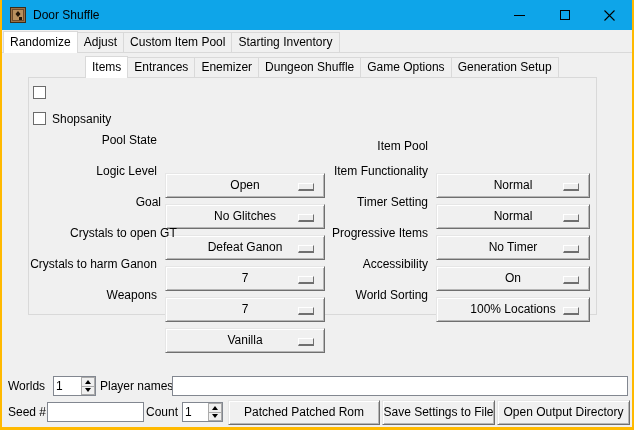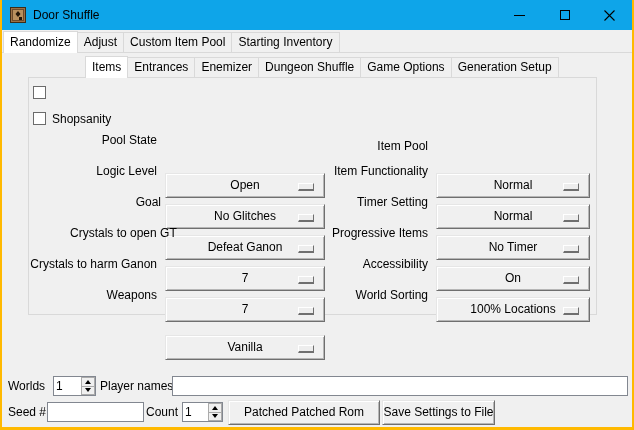--- a/index.html
+++ b/index.html
@@ -125,27 +125,27 @@
   <div class="flabel" style="left:34px;top:190px;width:127px;">Goal</div>
   <div class="opt raised" style="left:165px;top:190px;">
     <span>Defeat Ganon</span>
     <span class="ind"></span>
   </div>
   <div class="flabel" style="left:30px;top:221px;width:127px;padding-left:40px;">Crystals to open GT</div>
   <div class="opt raised" style="left:165px;top:221px;">
     <span>7</span>
     <span class="ind"></span>
   </div>
-  <div class="flabel" style="left:30px;top:252px;width:127px;">Crystals to harm Ganon</div>
+  <div class="flabel" style="left:30px;top:252px;width:127px;text-align:center;">Crystals to harm Ganon</div>
   <div class="opt raised" style="left:165px;top:252px;">
     <span>7</span>
     <span class="ind"></span>
   </div>
   <div class="flabel" style="left:30px;top:283px;width:127px;">Weapons</div>
-  <div class="opt raised" style="left:165px;top:290px;">
+  <div class="opt raised" style="left:165px;top:283px;">
     <span>Vanilla</span>
     <span class="ind"></span>
   </div>
 
   <div class="flabel" style="left:320px;top:128px;width:108px;margin-top:6px;">Item Pool</div>
   <div class="opt raised" style="left:436px;top:128px;width:154px;">
     <span>Normal</span>
     <span class="ind"></span>
   </div>
   <div class="flabel" style="left:320px;top:159px;width:108px;">Item Functionality</div>
@@ -194,14 +194,15 @@
       <div class="spin-btn">
           <span class="tri-up"></span>
         </div>
       <div class="spin-btn">
           <span class="tri-down"></span>
         </div>
     </div>
   </div>
   <div class="btn3d raised" style="left:228px;top:400px;width:152px;">Patched Patched Rom</div>
   <div class="btn3d raised" style="left:382px;top:400px;width:113px;">Save Settings to File</div>
+  <div class="btn3d raised" style="left:497px;top:400px;width:133px;">Open Output Directory</div>
 
 </div>
 
 </body></html>

